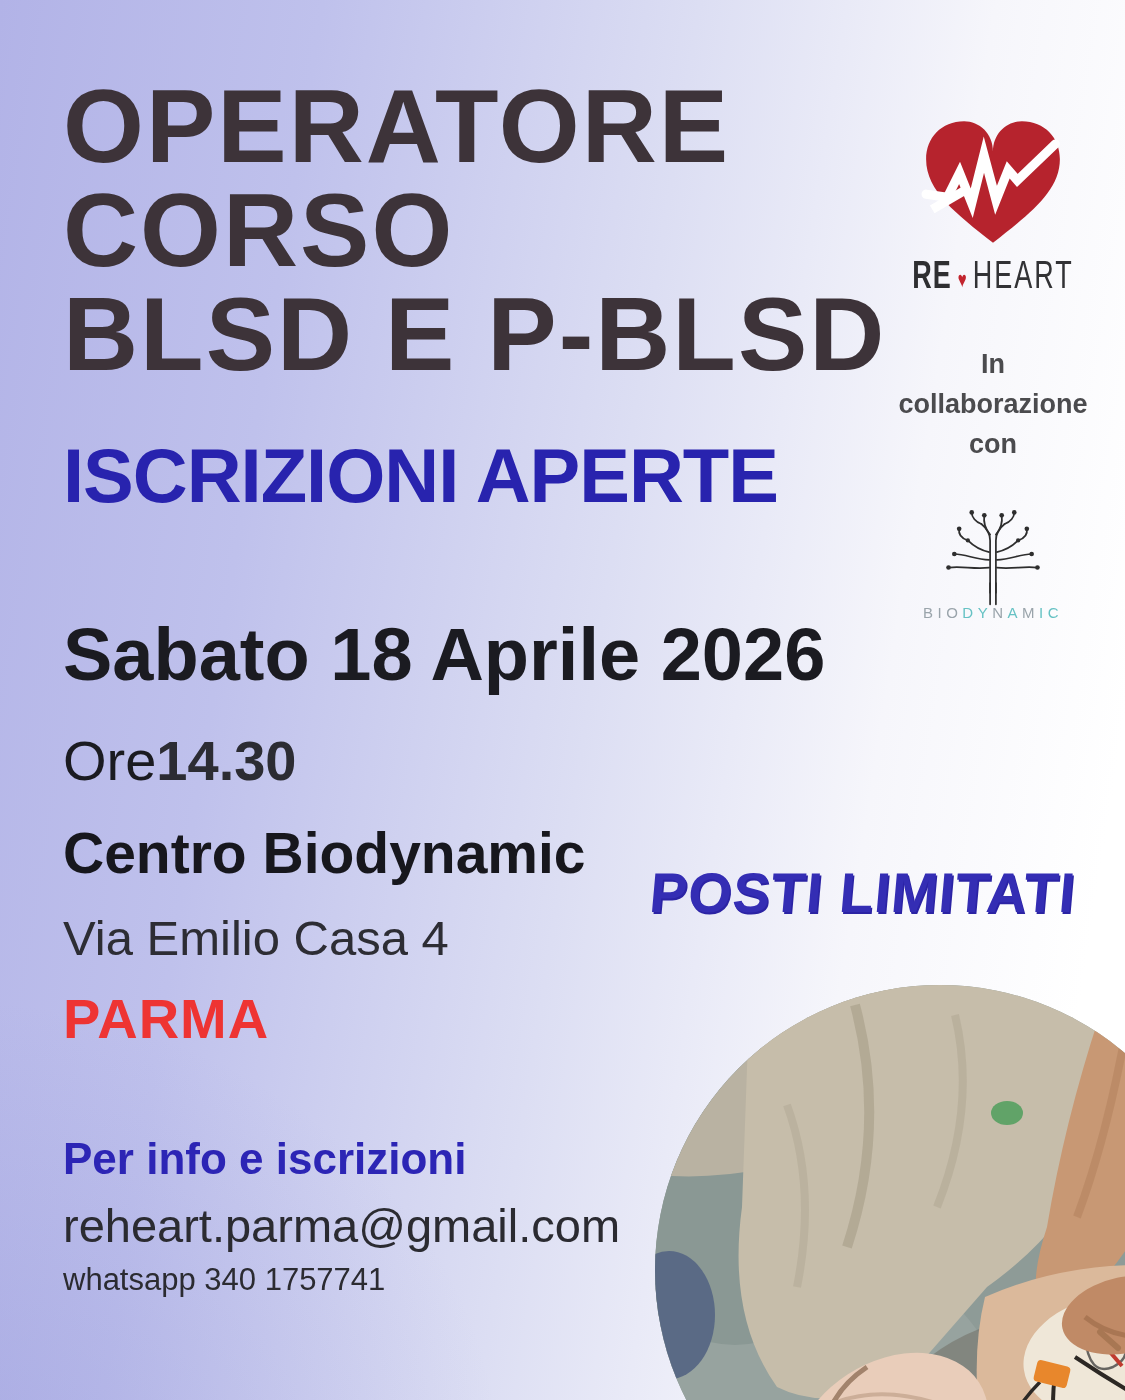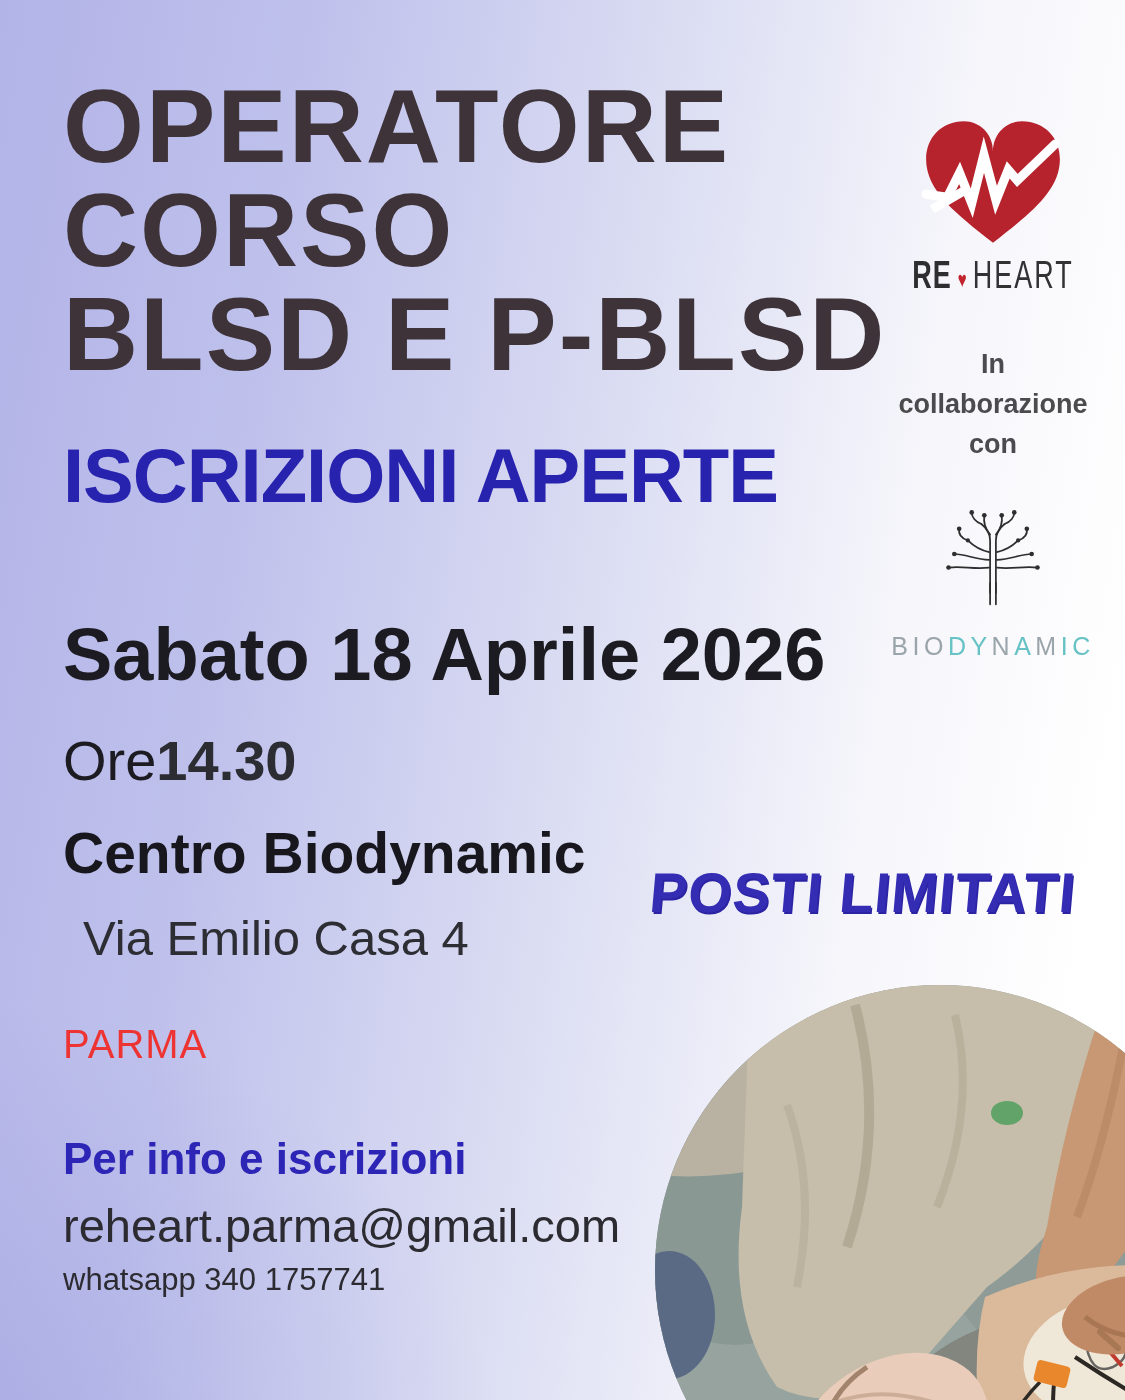--- a/index.html
+++ b/index.html
@@ -26,22 +26,22 @@
     letter-spacing:-1px;white-space:nowrap;
   }
   .date-line{
     left:63px;top:612px;
     font-size:74px;font-weight:bold;color:#1b1b21;white-space:nowrap;
   }
   .time-line{left:63px;top:728px;font-size:56px;color:#1b1b21;white-space:nowrap;}
   .time-line .t-label{font-weight:normal;}
   .time-line .t-value{font-weight:bold;color:#2c2c33;margin-left:0;}
   .venue-line{left:63px;top:820px;font-size:57px;font-weight:bold;color:#17171d;white-space:nowrap;}
-  .address-line{left:63px;top:910px;font-size:49px;font-weight:normal;color:#2d2d34;white-space:nowrap;margin-left:20px;}
-  .city-line{left:63px;top:986px;font-size:40px;font-weight:normal;color:#ee3433;letter-spacing:1px;white-space:nowrap;margin-top:36px;}
+  .address-line{left:63px;top:910px;font-size:49px;font-weight:normal;color:#2d2d34;white-space:nowrap;}
+  .city-line{left:63px;top:986px;font-size:56px;font-weight:bold;color:#ee3433;letter-spacing:1px;white-space:nowrap;}
   .limited{
     left:650px;top:860px;width:450px;
     font-size:56px;font-weight:bold;color:#342db4;
     letter-spacing:1px;white-space:nowrap;
     transform:skewX(-5deg);
     text-shadow:1.5px 1.5px 0 #2b23a4;
   }
   .info-heading{left:63px;top:1134px;font-size:44px;font-weight:bold;color:#2c25b5;white-space:nowrap;}
   .email-line{left:63px;top:1198px;font-size:47px;color:#2b2b31;white-space:nowrap;}
   .whatsapp-line{left:63px;top:1262px;font-size:31px;color:#2b2b31;white-space:nowrap;}
@@ -55,22 +55,22 @@
   }
   .reheart-word .w-left{font-size:27px;font-weight:bold;color:#2e2e31;letter-spacing:1px;}
   .reheart-word .w-dot{font-size:15px;color:#c2242e;line-height:1;padding-top:4px;}
   .reheart-word .w-right{font-size:27px;font-weight:normal;color:#323235;letter-spacing:2px;}
   .collab{
     position:absolute;left:0;top:344px;width:252px;
     font-size:27px;line-height:40px;font-weight:bold;color:#4b4b4e;
   }
   .bio-tree{position:absolute;left:66px;top:496px;width:120px;height:116px;}
   .bio-word{
-    position:absolute;left:0;top:632px;width:252px;
-    font-size:25px;font-weight:normal;letter-spacing:4.5px;white-space:nowrap;
+    position:absolute;left:0;top:604px;width:252px;
+    font-size:15px;font-weight:normal;letter-spacing:4.5px;white-space:nowrap;
   }
   
   .photo-circle{
     left:655px;top:985px;width:570px;height:570px;
     border-radius:50%;overflow:hidden;
   }
   .photo-circle svg{display:block;width:100%;height:100%;}
 </style>
 </head>
 <body>

